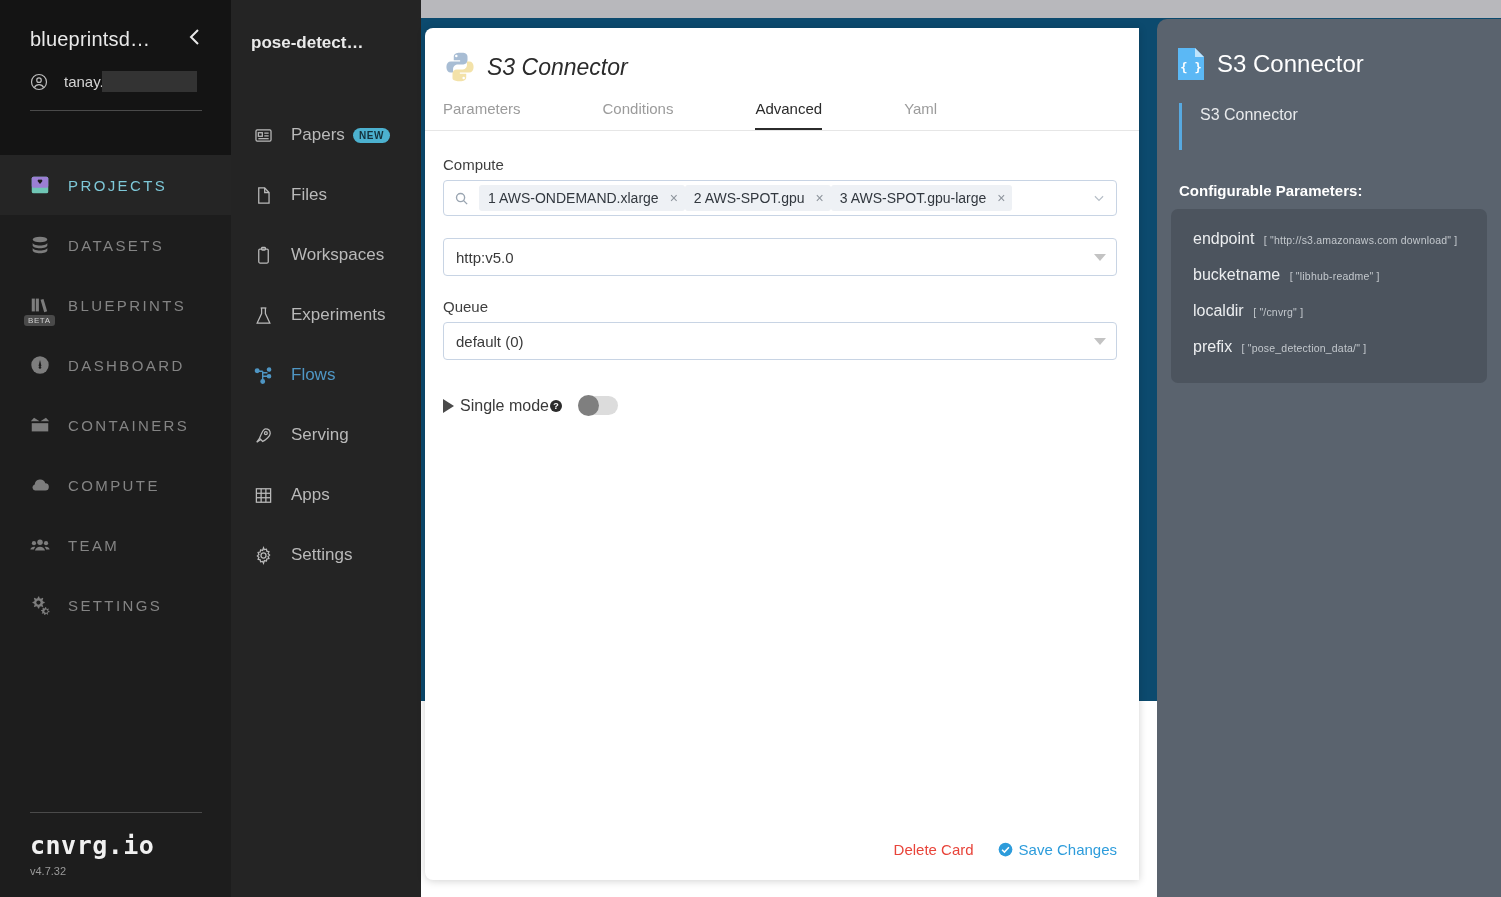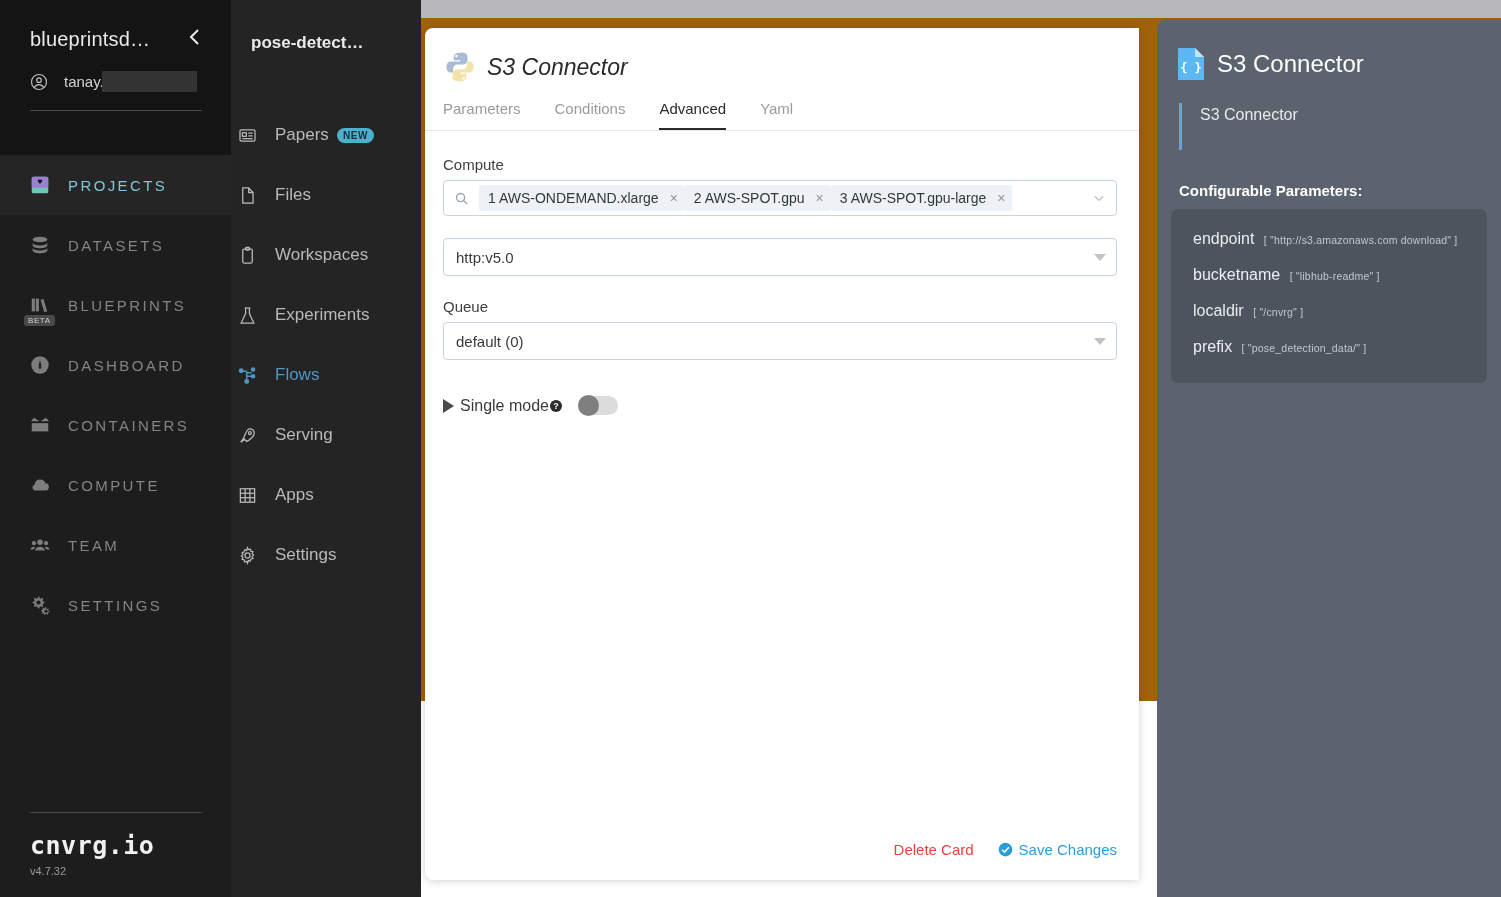--- a/index.html
+++ b/index.html
@@ -2,21 +2,21 @@
 <html><head>
 <meta charset="utf-8">
 <style>
   * { box-sizing: border-box; margin: 0; padding: 0; }
   html, body {
     width: 1501px; height: 897px;
     font-family: "Liberation Sans", sans-serif;
     background: #ffffff;
     overflow: hidden;
   }
-  .page { position: relative; width: 1501px; height: 701px; background:#a16207; }
+  .page { position: relative; width: 1501px; height: 701px; background:#0c4a6e; }
 
   
   .topstrip { position:absolute; left:0; top:0; width:1501px; height:18px; background:#b8b8bc; }
 
   
   .sidebar-primary {
     position:absolute; left:0; top:0; width:231px; height:897px;
     background:#1d1d1d;
   }
   .sb-head { padding:26px 0 0 30px; height:155px; background:#141414; }
@@ -49,21 +49,21 @@
   .version { font-size:11px; color:#9a9a9a; margin-top:5px; }
 
   
   .sidebar-secondary {
     position:absolute; left:231px; top:0; width:190px; height:897px;
     background:#242424;
   }
   .proj-title { padding:33px 0 0 20px; font-size:17px; font-weight:bold; color:#eaeaea; }
   .sec-nav { margin-top:52px; }
   .sec-item {
-    display:flex; align-items:center; height:60px; padding-left:6px;
+    display:flex; align-items:center; height:60px; padding-left:22px;
     color:#b9b9b9; font-size:17px; cursor:default;
   }
   .sec-item .sv-ico { width:20px; height:20px; flex:0 0 auto; display:flex; align-items:center; justify-content:center; color:#b9b9b9; }
   .sec-item .sv-lbl { margin-left:18px; white-space:nowrap; }
   .sec-item.active { color:#4f96c4; }
   .sec-item.active .sv-ico { color:#4f96c4; }
   .new-badge {
     margin-left:8px; background:#4cb1cf; color:#14323c; font-size:10px; font-weight:bold;
     letter-spacing:.6px; padding:2px 6px; border-radius:9px;
   }
@@ -71,21 +71,21 @@
   
   .card {
     position:absolute; left:425px; top:28px; width:714px; height:852px;
     background:#fff; border-radius:8px 0 0 8px;
     box-shadow:0 1px 8px rgba(0,0,0,.18);
   }
   .card-head { padding:22px 0 0 18px; border-bottom:1px solid #e6e6e6; }
   .title-row { display:flex; align-items:center; }
   .py-ico { width:34px; height:34px; flex:0 0 auto; }
   .card-title { font-size:23px; font-style:italic; color:#2b2b2b; margin-left:10px; }
-  .tabs { display:flex; margin-top:16px; }
+  .tabs { display:flex; margin-top:16px;gap:48px; }
   .tab {
     font-size:15px; color:#9b9b9b; padding:0 0 11px 0; margin-right:34px;
     border-bottom:2px solid transparent; cursor:default; white-space:nowrap;
   }
   .tab.active { color:#2b2b2b; border-bottom-color:#2b2b2b; }
 
   .card-body { padding:25px 22px 0 18px; }
   .fld-label { font-size:15px; color:#3f3f3f; margin-bottom:7px; }
   .fld + .fld { margin-top:22px; }
 

